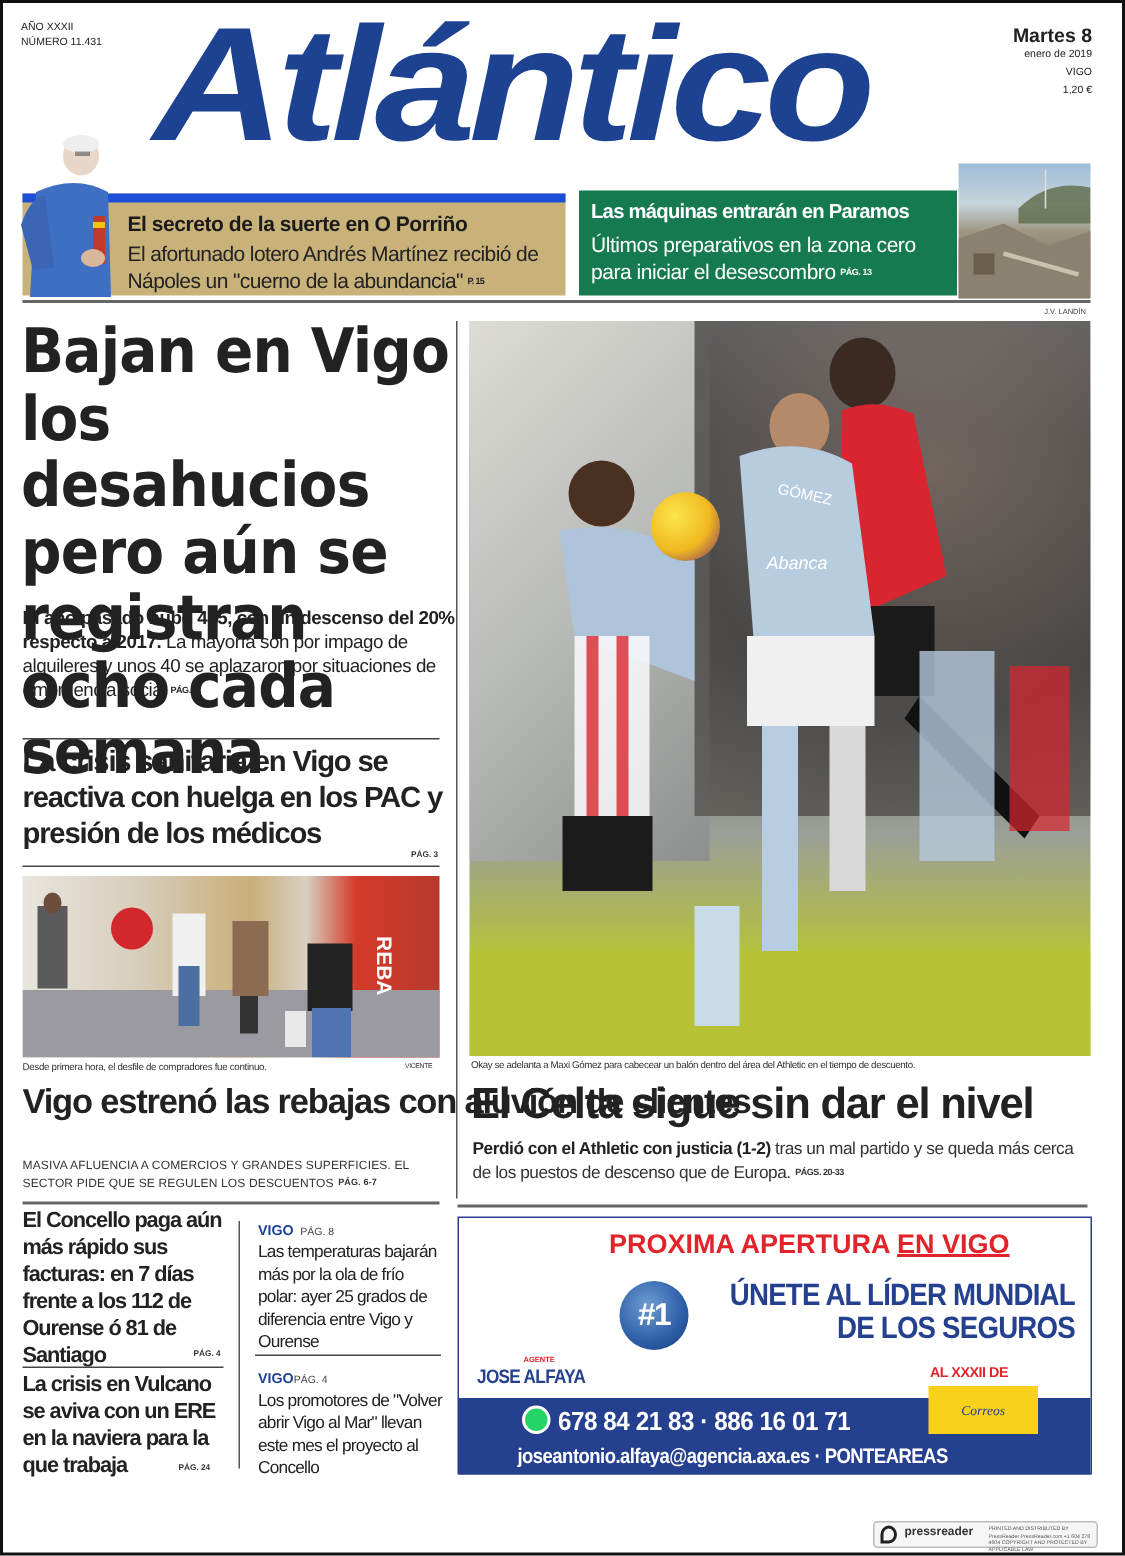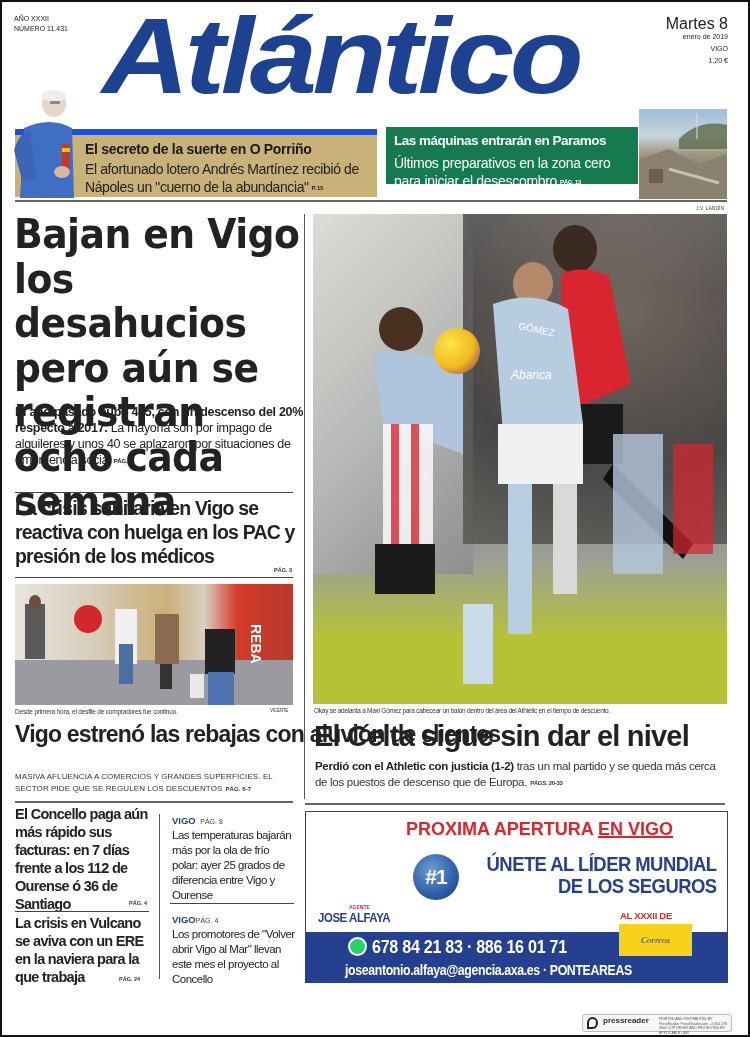--- a/index.html
+++ b/index.html
@@ -4,29 +4,29 @@
 <style>
   * { box-sizing: border-box; margin: 0; padding: 0; }
   html, body { width: 750px; height: 1037px; background: #fff; overflow: hidden; }
   body { font-family: "Liberation Sans", sans-serif; color: #1a1a1a; position: relative; border: 2px solid #111; }
 
   
   .masthead { position: absolute; left: 0; top: 0; width: 746px; height: 118px; padding-left: 24px; }
   .mh-left { position: absolute; left: 12px; top: 12px; font-size: 7px; line-height: 10px; color: #222; }
   .logo { position: absolute; left: 100px; top: -6px; font-family: "Liberation Sans", sans-serif; font-weight: 700; font-style: italic; font-size: 108px; letter-spacing: -4px; color: #1d4292; line-height: 120px; transform: scaleX(1.12); transform-origin: left top; }
   .mh-right { position: absolute; right: 20px; top: 14px; text-align: right; color: #222; }
-  .mh-right .day { font-size: 16px; font-weight: 400; line-height: 15px; }
+  .mh-right .day { font-size: 13px; font-weight: 700; line-height: 15px; }
   .mh-right .small { font-size: 7px; line-height: 12px; }
 
   
   .teaser-photo-man { position: absolute; left: 8px; top: 86px; width: 64px; height: 110px; }
   .teaser-gold { position: absolute; left: 13px; top: 127px; width: 362px; height: 68px; background: #c9b27a; border-top: 6px solid #1d4ed8; }
   .teaser-gold .tt { position: absolute; left: 70px; top: 6px; font-size: 14px; font-weight: 700; color: #1a1a1a; letter-spacing: -0.3px; }
   .teaser-gold .td { position: absolute; left: 70px; top: 25px; width: 290px; font-size: 14px; line-height: 18px; color: #222; letter-spacing: -0.4px; }
-  .teaser-green { position: absolute; left: 384px; top: 125px; width: 252px; height: 57px; background: #157a4f; }
+  .teaser-green { position: absolute; left: 384px; top: 125px; width: 252px; height: 70px; background: #157a4f; }
   .teaser-green .tt { position: absolute; left: 8px; top: 6px; font-size: 13.5px; font-weight: 700; color: #fff; letter-spacing: -0.5px; white-space: nowrap; }
   .teaser-green .td { position: absolute; left: 8px; top: 27px; width: 240px; font-size: 14px; line-height: 18px; color: #fff; letter-spacing: -0.3px; }
   .teaser-photo-ruins { position: absolute; left: 637px; top: 107px; width: 88px; height: 90px; background: linear-gradient(#9fbdd8 0%, #c6d4dc 30%, #a09783 50%, #7d7466 75%, #9c9180 100%); }
   .pg { font-size: 6px; font-weight: 700; margin-left: 3px; vertical-align: middle; }
   .rule-top { position: absolute; left: 13px; top: 198px; width: 712px; height: 2px; background: #666; }
   .credit-top { position: absolute; right: 24px; top: 203px; font-size: 5px; color: #444; }
 
   
   .col-divider { position: absolute; left: 302px; top: 212px; width: 1px; height: 585px; background: #555; }
   .lead-head { position: absolute; left: 12px; top: 210px; width: 290px; font-size: 41px; font-weight: 700; line-height: 44.5px; letter-spacing: -0.6px; color: #222; font-family: "DejaVu Sans", sans-serif; transform: scaleX(0.92); transform-origin: left top; width: 320px; }
@@ -167,21 +167,21 @@
 <div class="caption" style="left:268px; top:706px; font-size:4.5px;">VICENTE</div>
 
 <article>
   <h2 class="vigo-head">Vigo estrenó las rebajas con aluvión de clientes</h2>
   <p class="vigo-sub"><span>Masiva afluencia a comercios y grandes superficies. El sector pide que se regulen los descuentos</span><span class="pg">PÁG. 6-7</span></p>
 </article>
 <div class="rule" style="left:13px; top:799px; width:278px; height:2px; background:#666;"></div>
 <div class="col-divider"></div>
 
 <article>
-  <h3 class="brief-l" style="top:803px; width:140px;">El Concello paga aún más rápido sus facturas: en 7 días frente a los 112 de Ourense ó 36 de Santiago</h3>
+  <h3 class="brief-l" style="top:803px; width:140px;">El Concello paga aún más rápido sus facturas: en 7 días frente a los 112 de Ourense ó 81 de Santiago</h3>
   <div class="pg-right" style="left:127px; top:898px;">PÁG. 4</div>
 </article>
 <div class="rule" style="left:13px; top:909px; width:134px;"></div>
 <article>
   <h3 class="brief-l" style="top:912px; width:140px;">La crisis en Vulcano se aviva con un ERE en la naviera para la que trabaja</h3>
   <div class="pg-right" style="left:117px; top:974px;">PÁG. 24</div>
 </article>
 <div class="brief-divider"></div>
 
 <article class="brief-r" style="position:absolute; left:170px; top:808px; width:125px;">

